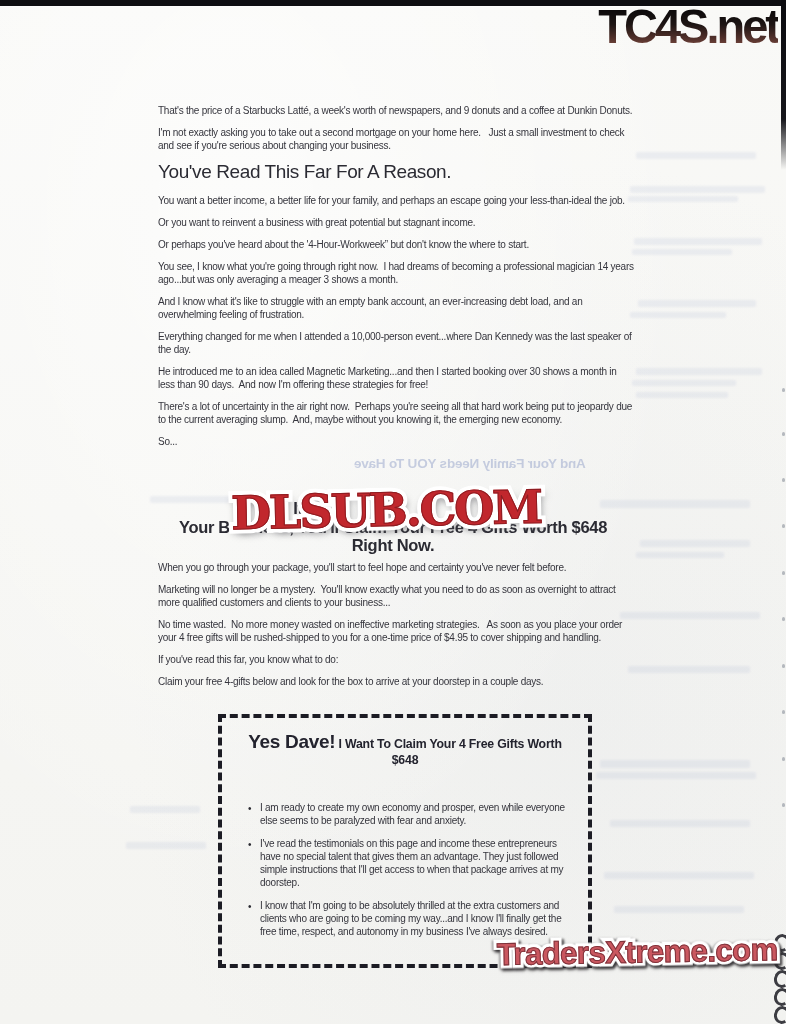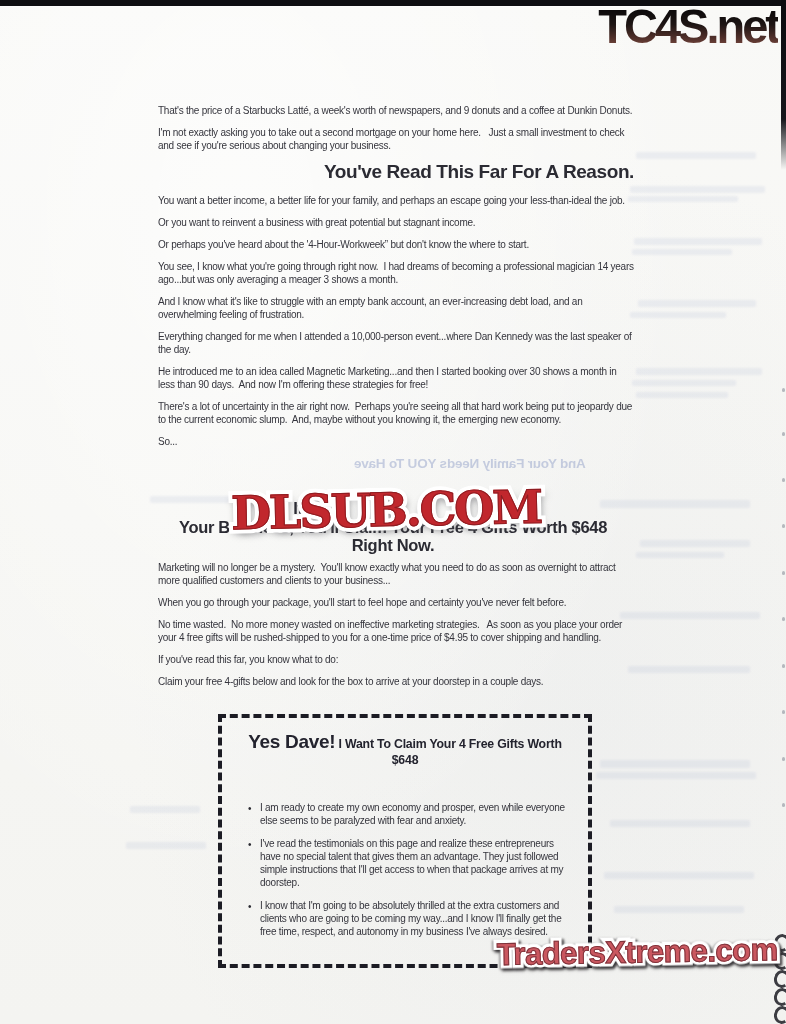--- a/index.html
+++ b/index.html
@@ -30,21 +30,21 @@
   .bleed-mirror{
     position:absolute;top:456px;left:280px;width:380px;text-align:center;
     transform:scaleX(-1);font-weight:bold;font-size:13.5px;
     color:rgba(122,140,190,.40);filter:blur(.6px);letter-spacing:-.2px;
   }
   
   .colA{position:absolute;left:158px;top:104px;width:476px;}
   .colC{position:absolute;left:158px;top:561px;width:476px;}
   .doc p{margin:0 0 9px 0;font-size:10px;line-height:13px;letter-spacing:-.25px;white-space:pre-wrap;}
   .h1{
-    text-align:right;font-weight:bold;font-size:19px;letter-spacing:-.4px;
+    text-align:left;font-weight:normal;font-size:19px;letter-spacing:-.4px;
     color:#2b2b33;margin:9px 0 11px 0;
   }
   .headline{
     position:absolute;left:93px;top:499px;width:600px;text-align:center;
     font-weight:bold;font-size:16.5px;line-height:18.5px;letter-spacing:-.3px;color:#2b2b33;
   }
   .headline .l1{transform:translateX(-95px);display:block;}
   
   .dlsub{position:absolute;top:480px;left:50%;width:340px;transform:translateX(-52%) rotate(-1.2deg);height:64px;}
   .dlsub span{
@@ -141,56 +141,56 @@
     <p>That's the price of a Starbucks Latté, a week's worth of newspapers, and 9 donuts and a coffee at Dunkin Donuts.</p>
     <p>I'm not exactly asking you to take out a second mortgage on your home here.   Just a small investment to check and see if you're serious about changing your business.</p>
     <div class="h1">You've Read This Far For A Reason.</div>
     <p>You want a better income, a better life for your family, and perhaps an escape going your less-than-ideal the job.</p>
     <p>Or you want to reinvent a business with great potential but stagnant income.</p>
     <p>Or perhaps you've heard about the '4-Hour-Workweek” but don't know the where to start.</p>
     <p>You see, I know what you're going through right now.  I had dreams of becoming a professional magician 14 years ago...but was only averaging a meager 3 shows a month.</p>
     <p>And I know what it's like to struggle with an empty bank account, an ever-increasing debt load, and an overwhelming feeling of frustration.</p>
     <p>Everything changed for me when I attended a 10,000-person event...where Dan Kennedy was the last speaker of the day.</p>
     <p>He introduced me to an idea called Magnetic Marketing...and then I started booking over 30 shows a month in less than 90 days.  And now I'm offering these strategies for free!</p>
-    <p>There's a lot of uncertainty in the air right now.  Perhaps you're seeing all that hard work being put to jeopardy due to the current economic slump.  And, maybe without you knowing it, the emerging new economy.</p>
+    <p>There's a lot of uncertainty in the air right now.  Perhaps you're seeing all that hard work being put to jeopardy due to the current averaging slump.  And, maybe without you knowing it, the emerging new economy.</p>
     <p>So...</p>
   </div>
 
   <div class="headline">
     <span class="l1">If</span>
     <span>Your Business, You'll Claim Your Free 4 Gifts Worth $648</span><br>
     <span>Right Now.</span>
   </div>
 
   <div class="dlsub">
     <span class="outline">DLSUB.COM</span>
     <span class="fill">DLSUB.COM</span>
   </div>
 
   <div class="colC doc">
+    <p>When you go through your package, you'll start to feel hope and certainty you've never felt before.</p>
     <p>Marketing will no longer be a mystery.  You'll know exactly what you need to do as soon as overnight to attract more qualified customers and clients to your business...</p>
-    <p>When you go through your package, you'll start to feel hope and certainty you've never felt before.</p>
     <p>No time wasted.  No more money wasted on ineffective marketing strategies.   As soon as you place your order your 4 free gifts will be rushed-shipped to you for a one-time price of $4.95 to cover shipping and handling.</p>
     <p>If you've read this far, you know what to do:</p>
     <p>Claim your free 4-gifts below and look for the box to arrive at your doorstep in a couple days.</p>
   </div>
 
   <div class="coupon">
     <div class="coupon-title">
       <span class="lead">Yes Dave!</span><span> I Want To Claim Your 4 Free Gifts Worth $648</span><br>
       <br>
     </div>
     <div class="bullets">
       <div class="bullet">
         <span class="dot">•</span>
         <span>I am ready to create my own economy and prosper, even while everyone else seems to be paralyzed with fear and anxiety.</span>
       </div>
       <div class="bullet">
         <span class="dot">•</span>
-        <span>I've read the testimonials on this page and realize these entrepreneurs have no special talent that gives them an advantage. They just followed simple instructions that I'll get access to when that package arrives at my doorstep.</span>
+        <span>I've read the testimonials on this page and income these entrepreneurs have no special talent that gives them an advantage. They just followed simple instructions that I'll get access to when that package arrives at my doorstep.</span>
       </div>
       <div class="bullet">
         <span class="dot">•</span>
         <span>I know that I'm going to be absolutely thrilled at the extra customers and clients who are going to be coming my way...and I know I'll finally get the free time, respect, and autonomy in my business I've always desired.</span>
       </div>
     </div>
   </div>
 
   <div class="tx">
     <span class="outline">TradersXtreme.com</span>

